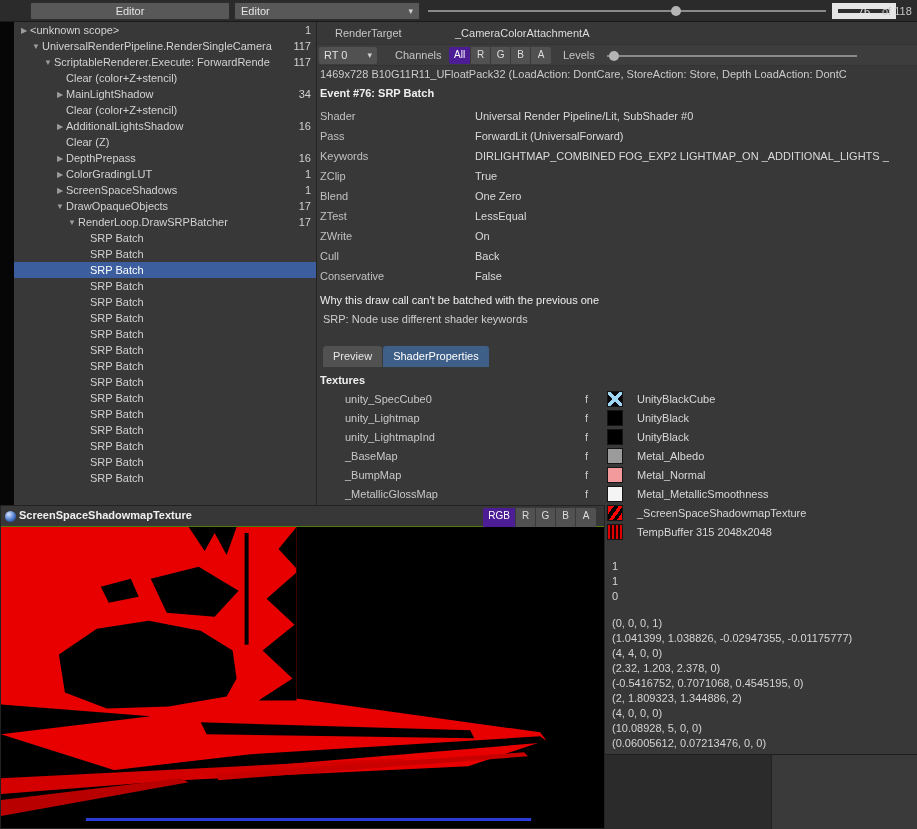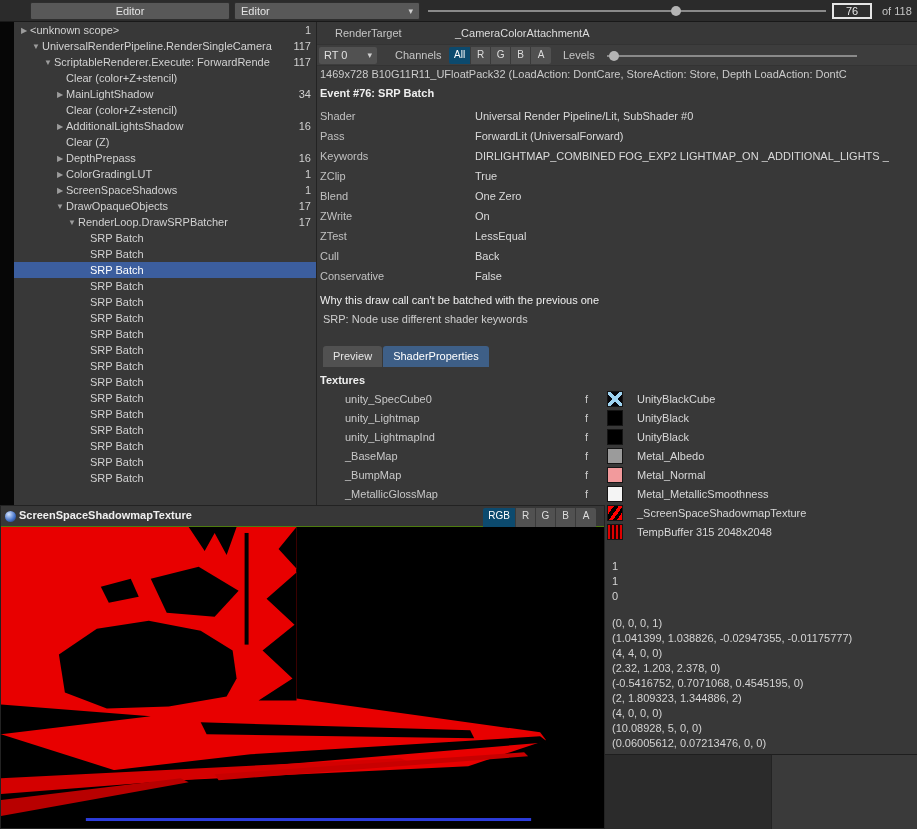--- a/index.html
+++ b/index.html
@@ -7,21 +7,21 @@
   body{background:#383838;font-family:"Liberation Sans",sans-serif;font-size:11px;color:#d2d2d2;position:relative}
 
   
   .toolbar{position:absolute;left:0;top:0;width:917px;height:22px;background:#2b2b2b;border-bottom:1px solid #191919;z-index:3}
   .btn-disable{position:absolute;left:30px;top:2px;width:200px;height:18px;background:#585858;border:1px solid #2e2e2e;border-radius:2px;color:#e4e4e4;font:11px "Liberation Sans",sans-serif;text-align:center;line-height:15px;cursor:default}
   .target-dd{position:absolute;left:234px;top:2px;width:186px;height:18px;background:#585858;border:1px solid #2e2e2e;border-radius:2px;line-height:16px;padding:0 6px;color:#e4e4e4}
   .dd-arrow{float:right;color:#cfcfcf;font-size:9px;line-height:16px}
   .frame-slider{position:absolute;left:428px;top:0;width:398px;height:22px}
   .frame-slider .track{position:absolute;left:0;right:0;top:10px;height:2px;background:#8a8a8a}
   .frame-slider .handle{position:absolute;left:61%;top:6px;width:10px;height:10px;border-radius:50%;background:#b4b4b4}
-  .frame-field{position:absolute;left:832px;top:3px;width:40px;height:16px;background:#2e2e2e;border:2px solid #e5e5e5;color:#e6e6e6;font:11px "Liberation Sans",sans-serif;text-align:center}
+  .frame-field{position:absolute;left:832px;top:3px;width:64px;height:16px;background:#2e2e2e;border:6px solid #e5e5e5;color:#e6e6e6;font:11px "Liberation Sans",sans-serif;text-align:center}
   .frame-total{position:absolute;left:882px;top:0;line-height:22px;color:#c4c4c4}
 
   
   .left-strip{position:absolute;left:0;top:22px;width:14px;height:483px;background:#060606}
   .tree-panel{position:absolute;left:14px;top:22px;width:303px;height:483px;background:#383838;border-right:1px solid #232323;overflow:hidden;z-index:2}
   .trow{display:flex;align-items:center;height:16px;white-space:nowrap;cursor:default}
   .trow.sel{background:#3c5e9e;color:#fff}
   .trow .arrow{flex:0 0 12px;width:12px;font-size:8px;color:#9c9c9c;text-align:center}
   .trow .tlabel{flex:1 1 auto;overflow:hidden;text-overflow:clip}
   .trow .tcount{flex:0 0 auto;padding:0 5px 0 4px;color:#d0d0d0}
@@ -31,21 +31,21 @@
   .details{position:absolute;left:317px;top:22px;width:600px;height:807px;z-index:1}
   .rt-row .k{position:absolute;left:18px;top:5px;color:#c6c6c6}
   .rt-row .v{position:absolute;left:138px;top:5px;color:#dcdcdc}
   .rt-controls{position:absolute;left:0;top:22px;width:100%;height:22px;background:#3d3d3d;border-top:1px solid #333;border-bottom:1px solid #333}
   .rt-dd{position:absolute;left:2px;top:2px;width:58px;height:17px;background:#515151;border-radius:2px;padding:0 5px;line-height:16px;color:#e0e0e0}
   .channels-label{position:absolute;left:78px;top:4px;color:#c6c6c6}
   .chan-group{position:absolute;left:132px;top:2px;height:17px;display:flex}
   .chan-btn{min-width:20px;padding:0 5px;background:#515151;border-right:1px solid #3a3a3a;color:#dedede;line-height:16px;text-align:center;font-size:10px;cursor:default}
   .chan-btn:first-child{border-radius:2px 0 0 2px}
   .chan-btn:last-child{border-right:none;border-radius:0 2px 2px 0}
-  .chan-btn.active{background:#0c4a6e;color:#fff}
+  .chan-btn.active{background:#4c1d95;color:#fff}
   .levels-slider .track{position:absolute;left:0;right:0;top:10px;height:2px;background:#8a8a8a}
   .levels-slider .handle{position:absolute;left:2px;top:6px;width:10px;height:10px;border-radius:50%;background:#b4b4b4}
   .levels-label{position:absolute;left:246px;top:4px;color:#c6c6c6}
   .levels-slider{position:absolute;left:290px;top:0;width:250px;height:22px}
   .surface-info{position:absolute;left:3px;top:46px;width:596px;white-space:nowrap;overflow:hidden;color:#cbcbcb}
   .event-title{position:absolute;left:3px;top:65px;font-weight:bold;color:#efefef}
   .props{position:absolute;left:0;top:84px;width:100%}
   .prow{position:relative;height:20px}
   .prow .pk{position:absolute;left:3px;top:4px;color:#c0c0c0}
   .prow .pv{position:absolute;left:158px;top:4px;color:#dadada;white-space:nowrap;overflow:hidden;max-width:440px}
@@ -294,26 +294,26 @@
       </div>
       <div class="prow">
         <span class="pk">ZClip</span>
         <span class="pv">True</span>
       </div>
       <div class="prow">
         <span class="pk">Blend</span>
         <span class="pv">One Zero</span>
       </div>
       <div class="prow">
+        <span class="pk">ZTest</span>
+        <span class="pv">LessEqual</span>
+      </div>
+      <div class="prow">
         <span class="pk">ZWrite</span>
         <span class="pv">On</span>
-      </div>
-      <div class="prow">
-        <span class="pk">ZTest</span>
-        <span class="pv">LessEqual</span>
       </div>
       <div class="prow">
         <span class="pk">Cull</span>
         <span class="pv">Back</span>
       </div>
       <div class="prow">
         <span class="pk">Conservative</span>
         <span class="pv">False</span>
       </div>
     </div>

